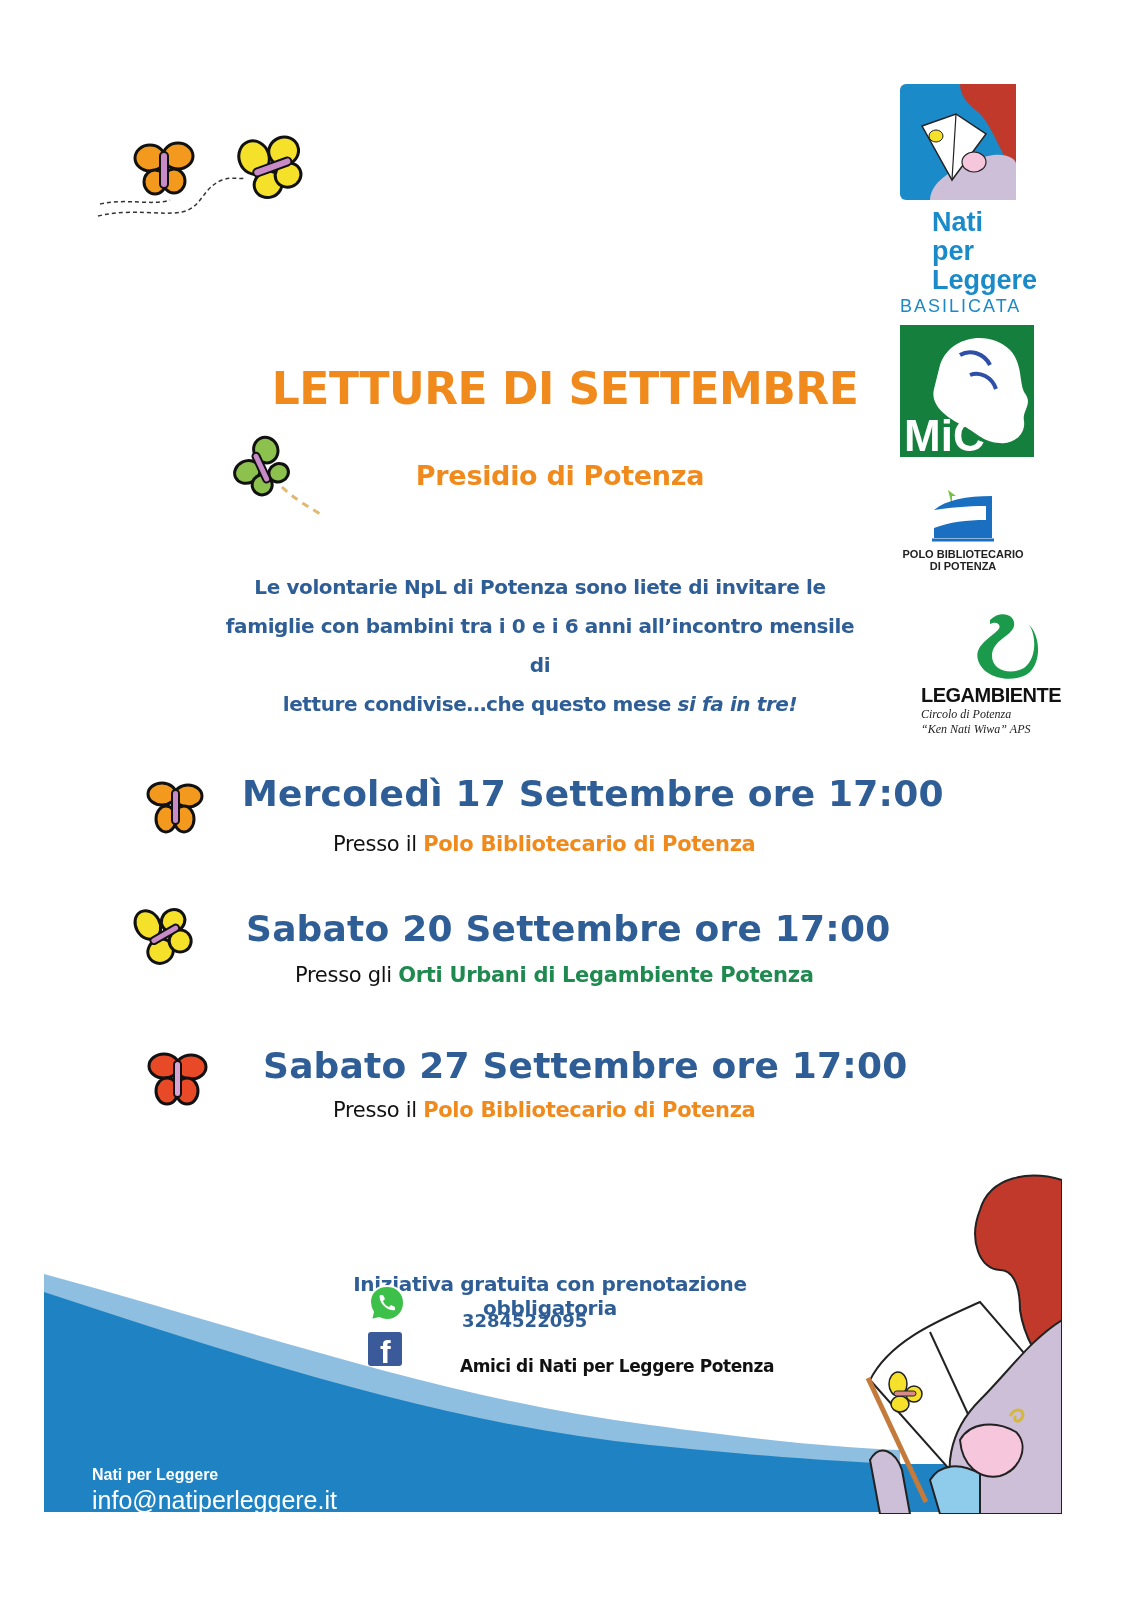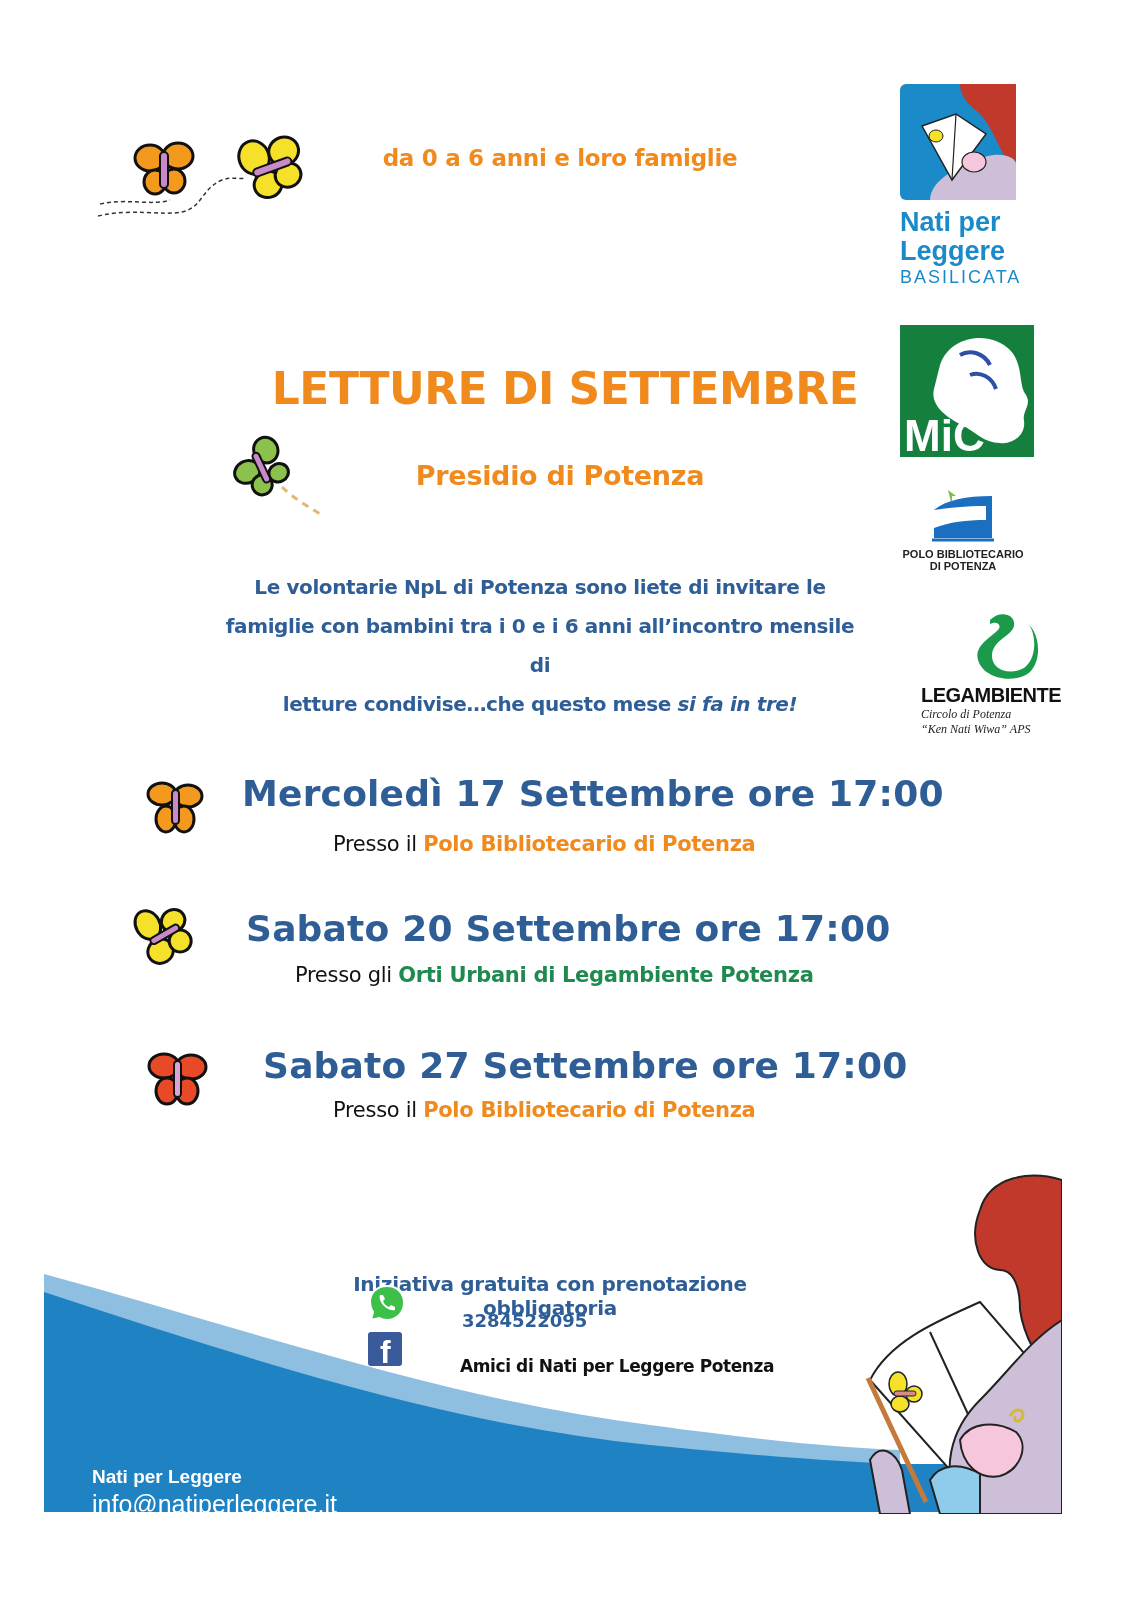--- a/index.html
+++ b/index.html
@@ -15,21 +15,21 @@
   .intro{left:215px;top:568px;width:650px;font-size:20px;font-weight:bold;line-height:39px;letter-spacing:-0.4px;}
   .intro i{font-style:italic;}
   .event-date{font-size:36px;font-weight:bold;letter-spacing:0.2px;white-space:nowrap;}
   .event-place{font-size:21px;color:#111;white-space:nowrap;letter-spacing:-0.3px;}
   .event-place b{font-weight:bold;}
   .footer-wave{left:0;top:1240px;width:1132px;height:330px;}
   .booking{left:320px;top:1272px;width:460px;font-size:20px;font-weight:bold;letter-spacing:-0.3px;}
   .phone{left:462px;top:1310px;font-size:18px;font-weight:bold;}
   .fb-label{left:460px;top:1356px;font-size:17px;font-weight:bold;color:#111;letter-spacing:-0.4px;}
   .npl-footer{left:92px;top:1466px;font-family:"Liberation Sans",sans-serif;color:#fff;}
-  .npl-footer .t1{font-size:19px;font-weight:bold;}
+  .npl-footer .t1{font-size:16px;font-weight:bold;}
   .npl-footer .t2{font-size:25px;margin-top:2px;}
   .logo-text{font-family:"Liberation Sans",sans-serif;}
 </style>
 </head>
 <body>
 
 <svg class="abs" style="left:92px;top:128px" width="220" height="100" viewBox="0 0 220 100">
   <path d="M6 88 C40 80 70 88 90 84 C110 80 110 60 130 52 C140 48 148 52 152 50" fill="none" stroke="#333" stroke-width="1.5" stroke-dasharray="4 3"></path>
   <path d="M8 76 C35 70 60 78 78 72" fill="none" stroke="#333" stroke-width="1.5" stroke-dasharray="4 3"></path>
   <g transform="translate(72,40)">
@@ -42,21 +42,20 @@
   <g transform="translate(180,38) rotate(-20)">
     <ellipse cx="-14" cy="-14" rx="15" ry="17" fill="#f5e02a" stroke="#111" stroke-width="3"></ellipse>
     <ellipse cx="16" cy="-10" rx="15" ry="14" fill="#f5e02a" stroke="#111" stroke-width="3"></ellipse>
     <ellipse cx="-10" cy="16" rx="14" ry="13" fill="#f5e02a" stroke="#111" stroke-width="3"></ellipse>
     <ellipse cx="12" cy="14" rx="13" ry="12" fill="#f5e02a" stroke="#111" stroke-width="3"></ellipse>
     <rect x="-20" y="-3" width="40" height="8" rx="4" fill="#c98bc7" stroke="#111" stroke-width="2"></rect>
   </g>
 </svg>
 
 <div class="abs subtitle orange center">
-  <div>da 0 a 6 anni e loro famiglie</div>
 </div>
 
 <div class="abs main-title orange center">LETTURE DI SETTEMBRE</div>
 
 <svg class="abs" style="left:222px;top:432px" width="110" height="90" viewBox="0 0 110 90">
   <path d="M60 55 C70 65 82 72 98 82" fill="none" stroke="#e2b870" stroke-width="3" stroke-dasharray="7 6"></path>
   <g transform="translate(38,34) rotate(-25)">
     <ellipse cx="-14" cy="0" rx="13" ry="11" fill="#8dc14e" stroke="#111" stroke-width="3"></ellipse>
     <ellipse cx="12" cy="-12" rx="12" ry="13" fill="#8dc14e" stroke="#111" stroke-width="3"></ellipse>
     <ellipse cx="-6" cy="18" rx="10" ry="10" fill="#8dc14e" stroke="#111" stroke-width="3"></ellipse>
@@ -114,21 +113,21 @@
 <div class="abs" style="left:900px;top:84px;width:120px;">
   <svg width="116" height="116" viewBox="0 0 116 116" style="display:block;">
     <rect x="0" y="0" width="116" height="116" rx="6" fill="#1a8ac9"></rect>
     <path d="M60 0 H116 V90 C100 70 92 40 78 28 C68 20 60 12 60 0Z" fill="#c0392b"></path>
     <path d="M30 116 C30 96 60 80 88 72 C104 68 116 74 116 80 V116Z" fill="#cdbfd8"></path>
     <path d="M22 42 L56 30 L86 50 L52 96 Z" fill="#fff" stroke="#222" stroke-width="1.5"></path>
     <path d="M56 30 L52 96" stroke="#222" stroke-width="1.2"></path>
     <ellipse cx="36" cy="52" rx="7" ry="6" fill="#f5e02a" stroke="#222" stroke-width="1"></ellipse>
     <ellipse cx="74" cy="78" rx="12" ry="10" fill="#f5c6dc" stroke="#222" stroke-width="1.2"></ellipse>
   </svg>
-  <div class="logo-text" style="color:#1a8ac9;font-weight:bold;font-size:27px;line-height:29px;margin-top:8px;">
+  <div class="logo-text" style="color:#1a8ac9;font-weight:bold;font-size:27px;line-height:29px;margin-top:8px;margin-left:32px;">
     <div>Nati per</div>
     <div>Leggere</div>
   </div>
   <div class="logo-text" style="color:#1a8ac9;font-size:18px;letter-spacing:2px;margin-top:1px;">BASILICATA</div>
 </div>
 
 <div class="abs" style="left:900px;top:325px;width:134px;height:132px;background:#15803d;overflow:hidden;">
   <svg width="134" height="132" viewBox="0 0 134 132" style="position:absolute;left:0;top:0;">
     <path d="M40 40 C50 10 90 5 110 25 C124 40 118 60 126 70 C132 80 122 86 124 96 C126 110 112 120 100 118 C84 118 74 106 62 100 C46 92 30 80 34 64 Z" fill="#fff"></path>
     <path d="M60 30 C70 24 84 28 90 40 M70 50 C80 46 92 52 96 64" stroke="#2f4ea8" stroke-width="4" fill="none"></path>

